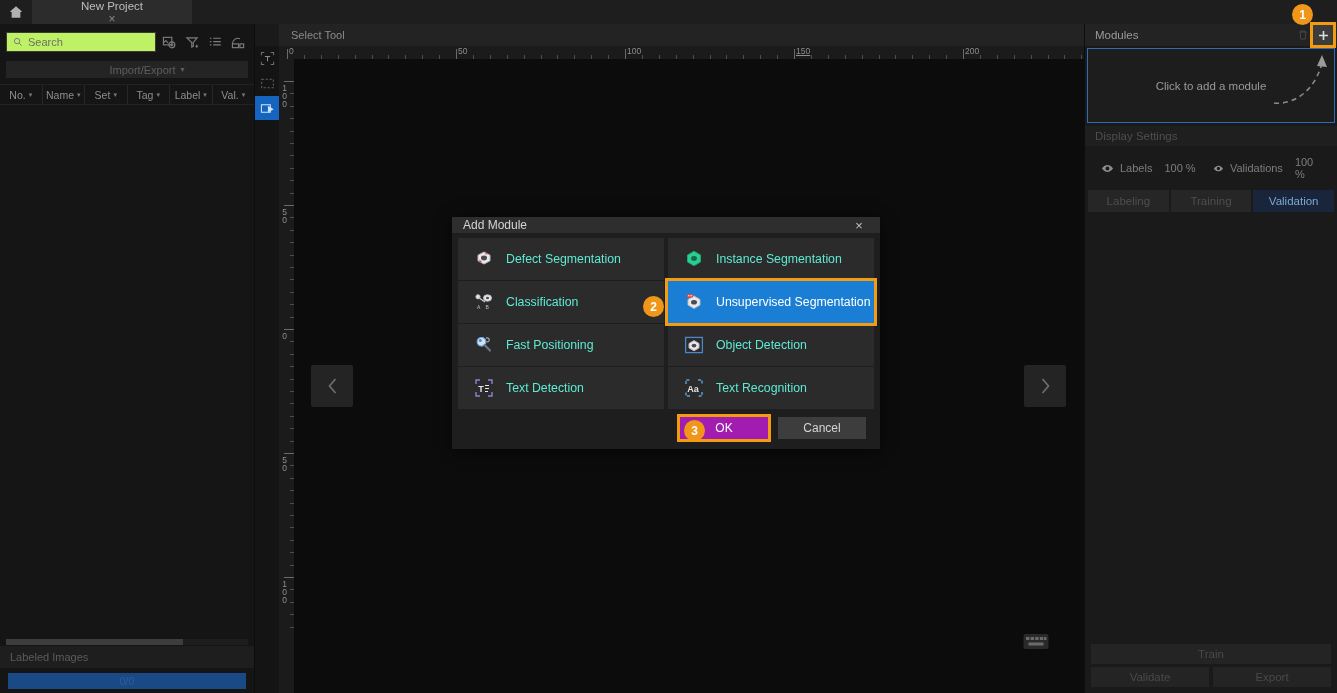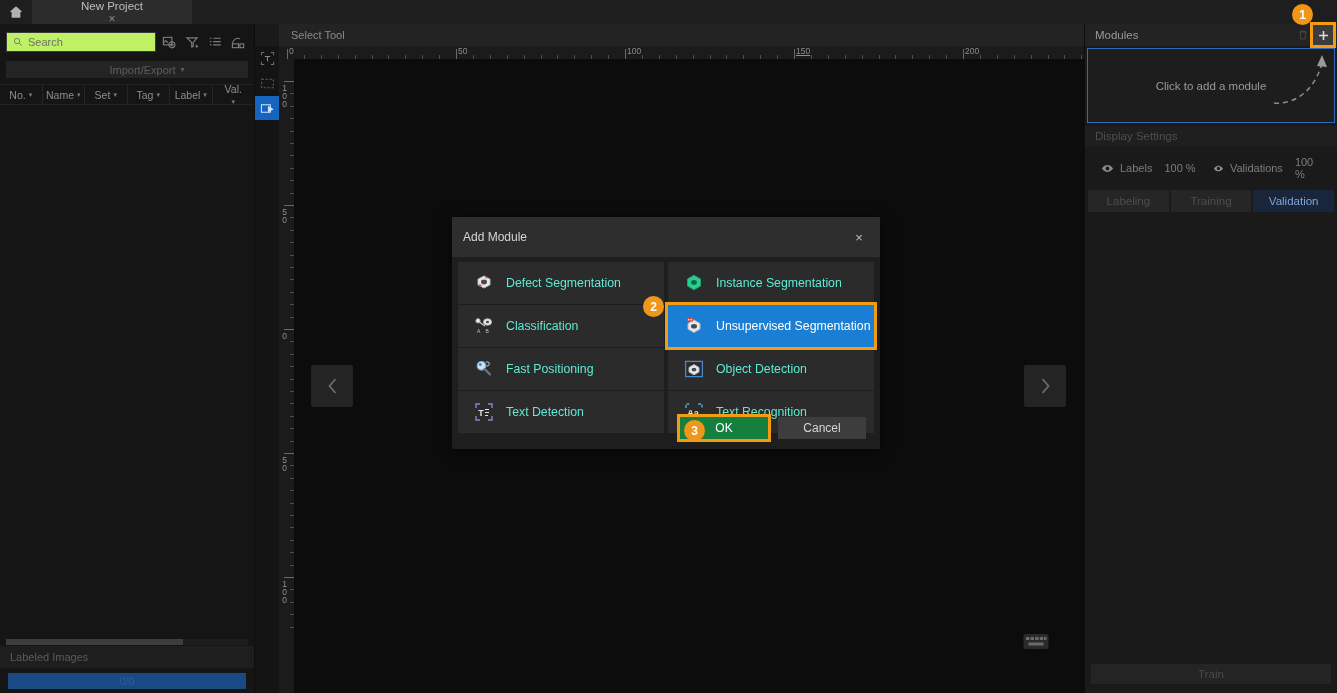--- a/index.html
+++ b/index.html
@@ -57,21 +57,21 @@
   }
   .impexp .car { font-size:8px; }
   .colhdr {
     margin-top:6px; height:21px; display:flex; border-top:1px solid #222;
     border-bottom:1px solid #222;
   }
   .colhdr .c {
     flex:1; display:flex; align-items:center; justify-content:center; gap:3px;
     color:#8e8e8e; font-size:10.5px; border-right:1px solid #262626; cursor:pointer;
   }
-  .colhdr .c:last-child { border-right:none;flex-direction:column; }
+  .colhdr .c:last-child { border-right:none; }
   .colhdr .c .car { font-size:7px; color:#7a7a7a; }
   .listarea { position:absolute; left:0; top:112px; right:0; bottom:64px; }
   .hscroll {
     position:absolute; left:6px; right:6px; bottom:48px; height:6px;
     background:#1d1d1d;
   }
   .hscroll > i { display:block; width:73%; height:100%; background:#3d3d3d; }
   .labeled-hdr {
     position:absolute; left:0; right:0; bottom:25px; height:22px;
     background:#1e1e1e; display:flex; align-items:center; padding-left:10px;
@@ -188,21 +188,21 @@
   .btnrow { display:flex; gap:4px; }
   .btnrow .bigbtn { flex:1; margin-bottom:0; }
 
   
   .overlay { position:absolute; inset:0; }
   .dialog {
     position:absolute; left:452px; top:217px; width:428px; height:232px;
     background:#1e1e1e; box-shadow:0 2px 14px rgba(0,0,0,.6);
   }
   .dlg-title {
-    height:40px; background:#2e2e2e; display:flex; align-items:center;
+    height:16px; background:#2e2e2e; display:flex; align-items:center;
     padding:0 12px 0 11px; color:#d5d5d5; font-size:12px;
   }
   .dlg-title .t { flex:1; }
   .dlg-title .x { width:18px; height:18px; display:flex; align-items:center;
     justify-content:center; color:#c0c0c0; font-size:13px; cursor:pointer; }
   .grid {
     padding:5px 6px 0 6px; display:grid; grid-template-columns:1fr 1fr;
     grid-auto-rows:42px; gap:1px 4px;
   }
   .mitem {
@@ -212,21 +212,21 @@
   .mitem .lbl { color:#5eead4; font-size:12.3px; }
   .mitem.selected { background:#1a7fd4; outline:3px solid #f39c12; z-index:3; }
   .mitem.selected .lbl { color:#fff; }
   .mitem .mi { width:24px; height:24px; flex:none; }
   .dlg-footer {
     position:absolute; left:0; right:0; bottom:0; height:42px;
     display:flex; align-items:center; justify-content:flex-end; gap:10px;
     padding-right:14px;
   }
   .okbtn {
-    width:88px; height:22px; background:#15803d; color:#fff; font-size:12px;
+    width:88px; height:22px; background:#a21caf; color:#fff; font-size:12px;
     display:flex; align-items:center; justify-content:center;
     outline:3px solid #f39c12; cursor:pointer; position:relative;
   }
   .cancelbtn {
     width:88px; height:22px; background:#3d3d3d; color:#d5d5d5; font-size:12px;
     display:flex; align-items:center; justify-content:center; cursor:pointer;
   }
   
   .badge {
     position:absolute; width:21px; height:21px; border-radius:50%;
@@ -539,20 +539,24 @@
         </div>
       </div>
     <div class="segrow" id="segrow">
         <div class="segbtn">Labeling</div>
         <div class="segbtn">Training</div>
         <div class="segbtn active">Validation</div>
       </div>
 
     <div class="actionarea">
       <div class="bigbtn">Train</div>
+      <div class="btnrow">
+        <div class="bigbtn">Validate</div>
+        <div class="bigbtn">Export</div>
+      </div>
     </div>
   </div>
 
   <div class="overlay">
     <div class="dialog">
       <div class="dlg-title">
         <span class="t">Add Module</span>
         <span class="x">×</span>
       </div>
       <div class="grid" id="modgrid">

